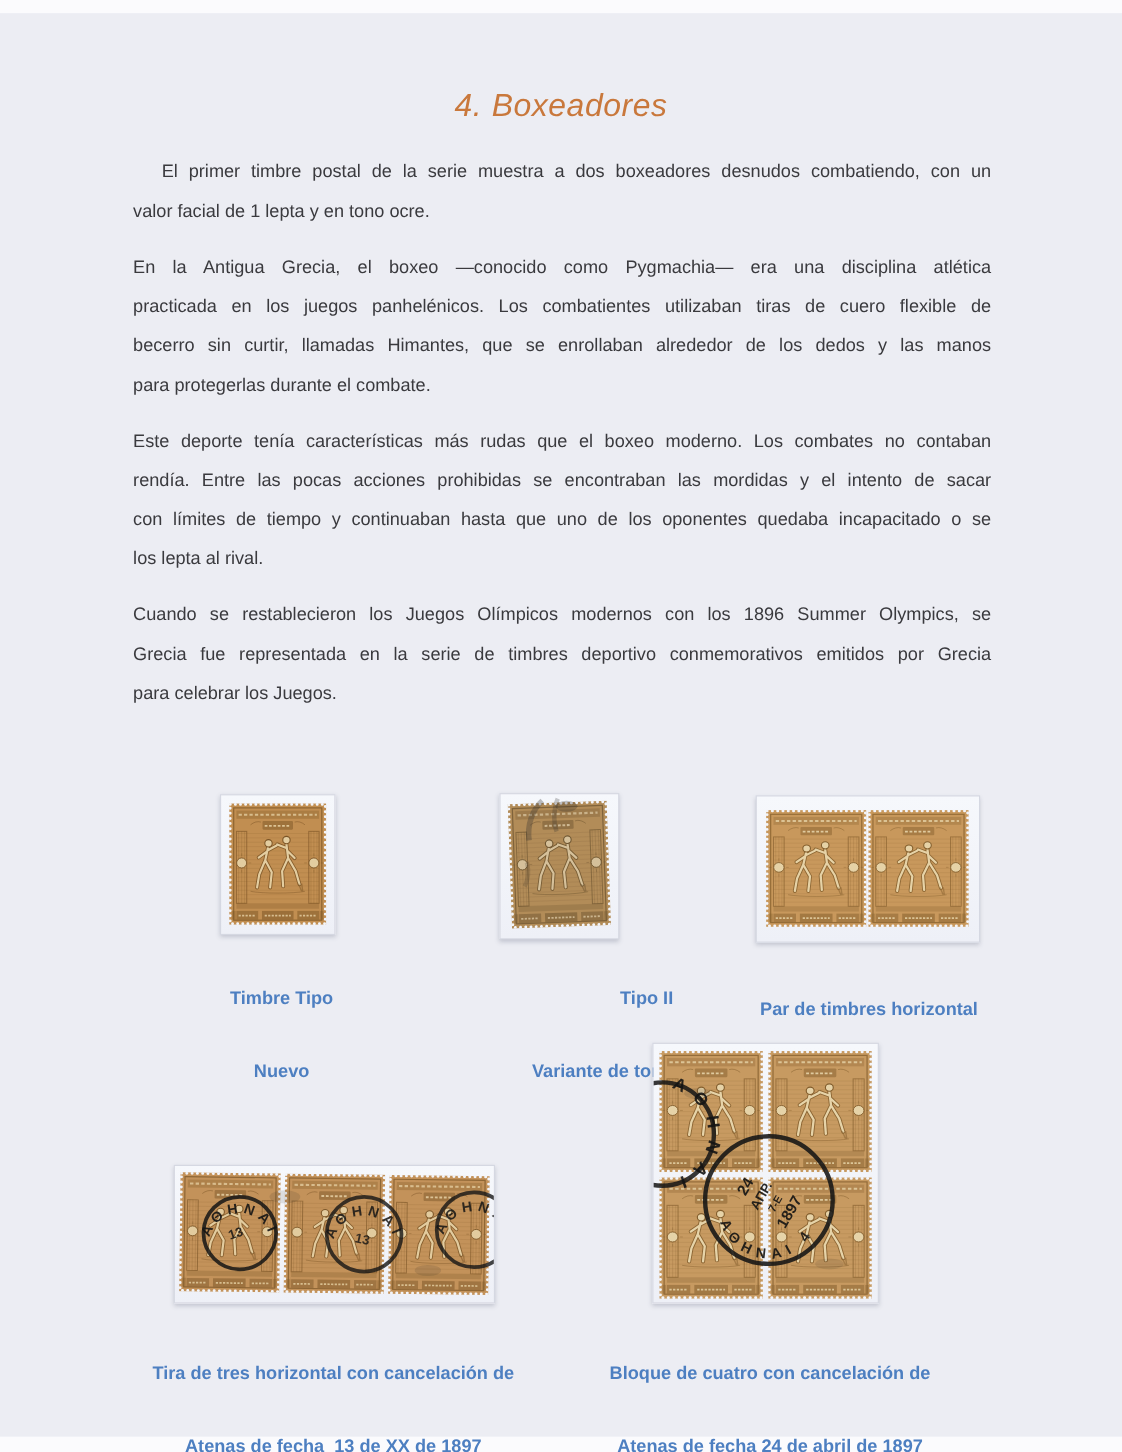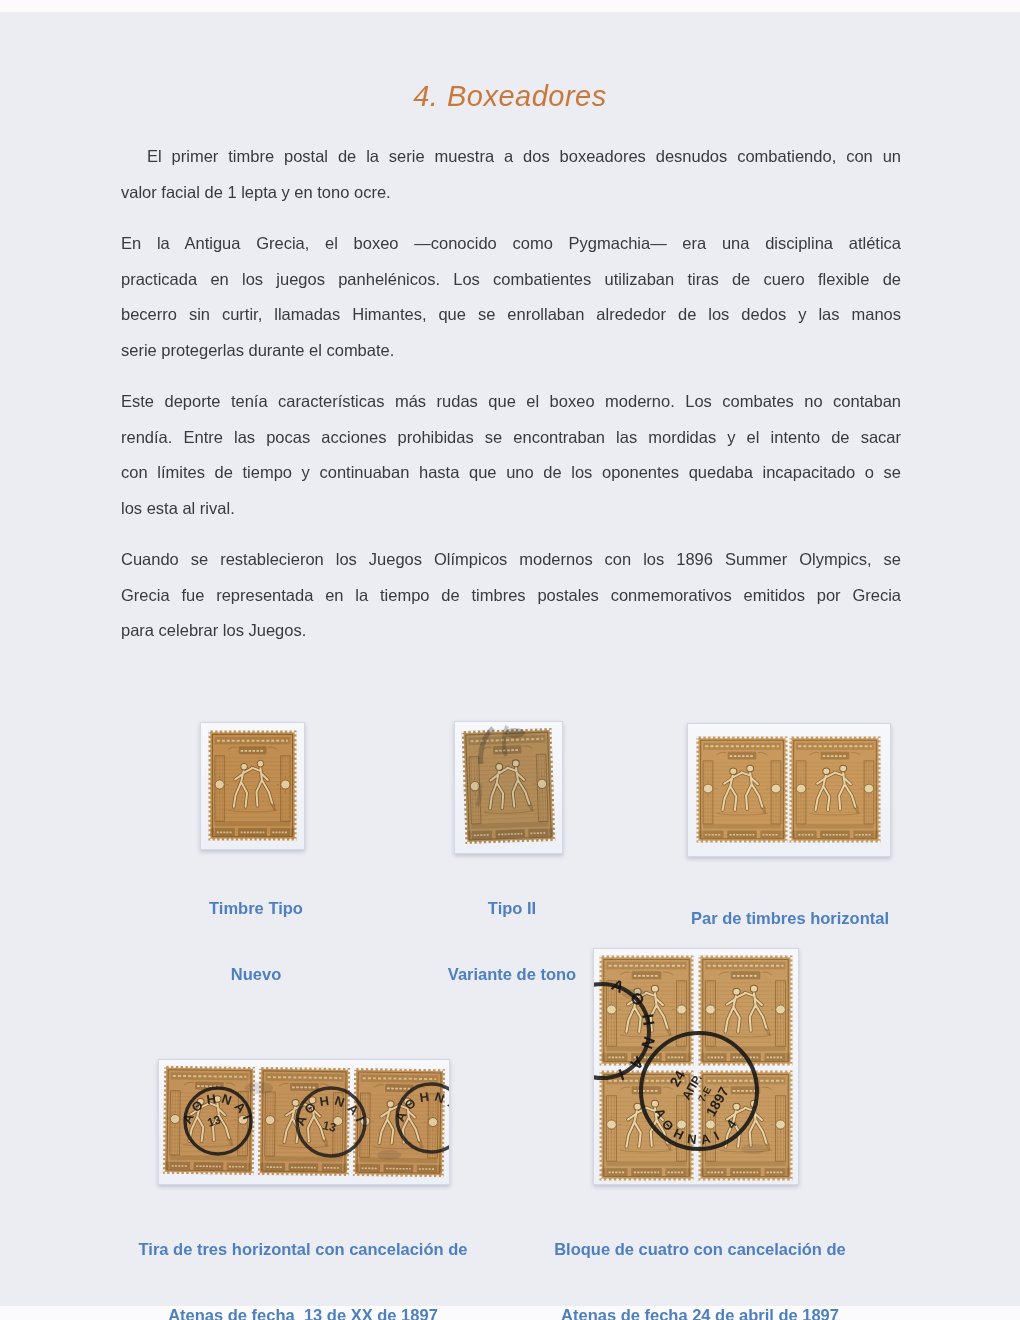--- a/index.html
+++ b/index.html
@@ -75,31 +75,31 @@
 
   <div class="bodytext">
     <div class="para">
       <div class="ln indent">El primer timbre postal de la serie muestra a dos boxeadores desnudos combatiendo, con un</div>
       <div class="ln last">valor facial de 1 lepta y en tono ocre.</div>
     </div>
     <div class="para">
       <div class="ln">En la Antigua Grecia, el boxeo —conocido como Pygmachia— era una disciplina atlética</div>
       <div class="ln">practicada en los juegos panhelénicos. Los combatientes utilizaban tiras de cuero flexible de</div>
       <div class="ln">becerro sin curtir, llamadas Himantes, que se enrollaban alrededor de los dedos y las manos</div>
-      <div class="ln last">serie protegerlas durante el combate.</div>
+      <div class="ln last">para protegerlas durante el combate.</div>
     </div>
     <div class="para">
       <div class="ln">Este deporte tenía características más rudas que el boxeo moderno. Los combates no contaban</div>
       <div class="ln">rendía. Entre las pocas acciones prohibidas se encontraban las mordidas y el intento de sacar</div>
       <div class="ln">con límites de tiempo y continuaban hasta que uno de los oponentes quedaba incapacitado o se</div>
-      <div class="ln last">los esta al rival.</div>
+      <div class="ln last">los lepta al rival.</div>
     </div>
     <div class="para">
       <div class="ln">Cuando se restablecieron los Juegos Olímpicos modernos con los 1896 Summer Olympics, se</div>
-      <div class="ln">Grecia fue representada en la tiempo de timbres postales conmemorativos emitidos por Grecia</div>
+      <div class="ln">Grecia fue representada en la serie de timbres deportivo conmemorativos emitidos por Grecia</div>
       <div class="ln last">para celebrar los Juegos.</div>
     </div>
   </div>
 
   <div class="mount" style="left:200px;top:722px;width:103px;height:126px;">
     <svg class="stamp-art" style="left:7px;top:7px;--paper:#c18e51;--ink:#7c5526;--skin:#e3cda0;--holes:#f3f5fa;" width="89" height="111" viewBox="0 0 90 112" preserveAspectRatio="none">
         <use href="#stampArt"></use>
       </svg>
   </div>
   <div class="caption" style="left:156px;top:853px;width:200px;">
@@ -111,21 +111,21 @@
     <svg class="stamp-art" style="left:8px;top:7px;transform:rotate(-2deg);--paper:#b28c58;--ink:#6f5631;--skin:#d5c09a;--holes:#f3f5fa;" width="91" height="114" viewBox="0 0 90 112" preserveAspectRatio="none">
         <use href="#stampArt"></use>
       </svg>
     <svg class="cancel-layer" width="107" height="131" viewBox="0 0 107 131">
       <path d="M38 6c-9 8-14 22-12 36" stroke="#2b2b2b" stroke-width="5" fill="none" opacity="0.30"></path>
       <path d="M52 4c-4 10-4 22-1 30" stroke="#2b2b2b" stroke-width="4" fill="none" opacity="0.25"></path>
       <ellipse cx="60" cy="11" rx="10" ry="5" fill="#222" opacity="0.25"></ellipse>
       <path d="M24 62c2 8 1 16-2 22" stroke="#222" stroke-width="4" fill="none" opacity="0.16"></path>
     </svg>
   </div>
-  <div class="caption" style="left:412px;top:853px;width:200px;">
+  <div class="caption" style="left:412px;top:853px;width:200px;text-align:right;">
     <div>Tipo II</div>
     <div>Variante de tono</div>
   </div>
 
   <div class="mount" style="left:687px;top:723px;width:202px;height:132px;">
     <svg class="stamp-art" style="left:8px;top:12px;--paper:#c8985c;--ink:#85602e;--skin:#e6d2a6;--holes:#f3f5fa;" width="92" height="107" viewBox="0 0 90 112" preserveAspectRatio="none">
         <use href="#stampArt"></use>
       </svg>
     <svg class="stamp-art" style="left:101px;top:12px;--paper:#c8985c;--ink:#85602e;--skin:#e6d2a6;--holes:#f3f5fa;" width="92" height="107" viewBox="0 0 90 112" preserveAspectRatio="none">
         <use href="#stampArt"></use>

